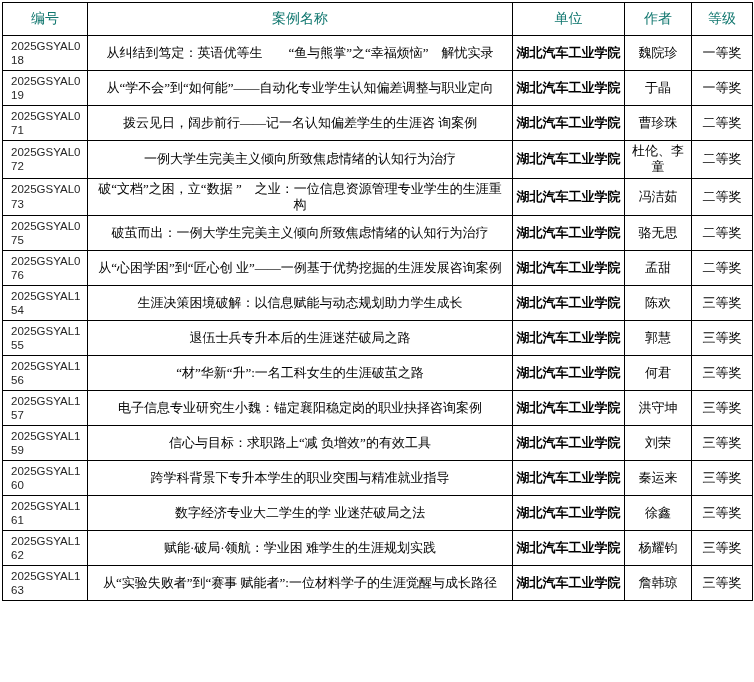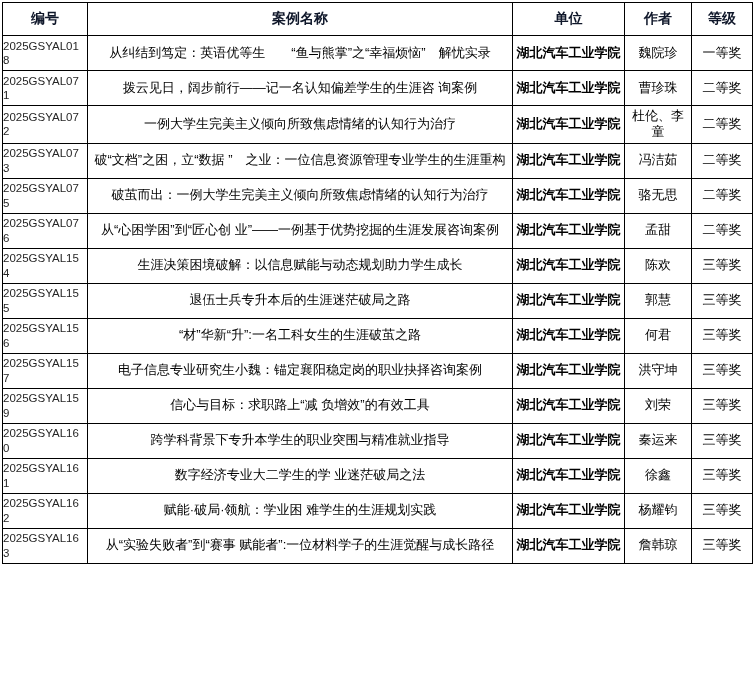--- a/index.html
+++ b/index.html
@@ -24,41 +24,41 @@
   table.awards td {
     border: 1px solid #000000;
     overflow: hidden;
     vertical-align: middle;
     box-sizing: border-box;
     word-break: break-all;
   }
   table.awards th {
     height: 33px;
     font-size: 14px;
-    font-weight: bold;
-    color: #0f172a;
+    font-weight: normal;
+    color: #0f766e;
     text-align: center;
     padding: 2px 3px;
   }
   table.awards td {
     height: 35px;
     font-size: 13px;
     color: #000000;
     text-align: center;
     padding: 2px 3px;
     line-height: 1.25;
   }
   table.awards td.id-cell {
     font-size: 11.5px;
     color: #262626;
     text-align: left;
-    padding-left: 0;
+    padding-left: 8px;
     letter-spacing: 0;
   }
-  table.awards td.name-cell { padding: 2px 6px; }
+  table.awards td.name-cell { padding: 2px 6px; font-family: Liberation Serif, serif; }
   table.awards td.unit-cell { padding: 2px 1px; font-weight: bold; }
 </style>
 </head>
 <body>
 
 <div class="page">
   <table class="awards">
     <colgroup>
       <col style="width:85px">
       <col style="width:425px">
@@ -74,20 +74,27 @@
         <th>作者</th>
         <th>等级</th>
       </tr>
     </thead>
     <tbody id="awards-tbody">
         <tr>
           <td class="id-cell">2025GSYAL018</td>
           <td class="name-cell">从纠结到笃定：英语优等生　　“鱼与熊掌”之“幸福烦恼”　解忧实录</td>
           <td class="unit-cell">湖北汽车工业学院</td>
           <td class="author-cell">魏院珍</td>
+          <td class="award-cell">一等奖</td>
+        </tr>
+        <tr>
+          <td class="id-cell">2025GSYAL019</td>
+          <td class="name-cell">从“学不会”到“如何能”——自动化专业学生认知偏差调整与职业定向</td>
+          <td class="unit-cell">湖北汽车工业学院</td>
+          <td class="author-cell">于晶</td>
           <td class="award-cell">一等奖</td>
         </tr>
         <tr>
           <td class="id-cell">2025GSYAL071</td>
           <td class="name-cell">拨云见日，阔步前行——记一名认知偏差学生的生涯咨 询案例</td>
           <td class="unit-cell">湖北汽车工业学院</td>
           <td class="author-cell">曹珍珠</td>
           <td class="award-cell">二等奖</td>
         </tr>
         <tr>

